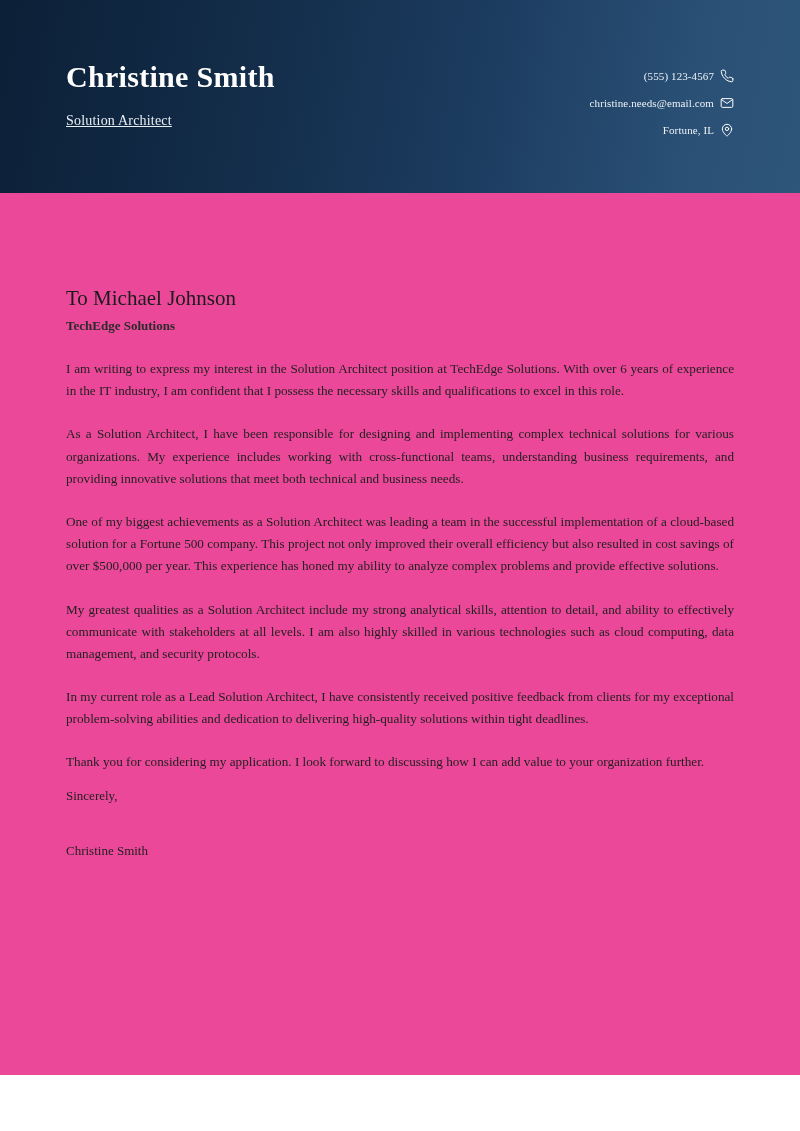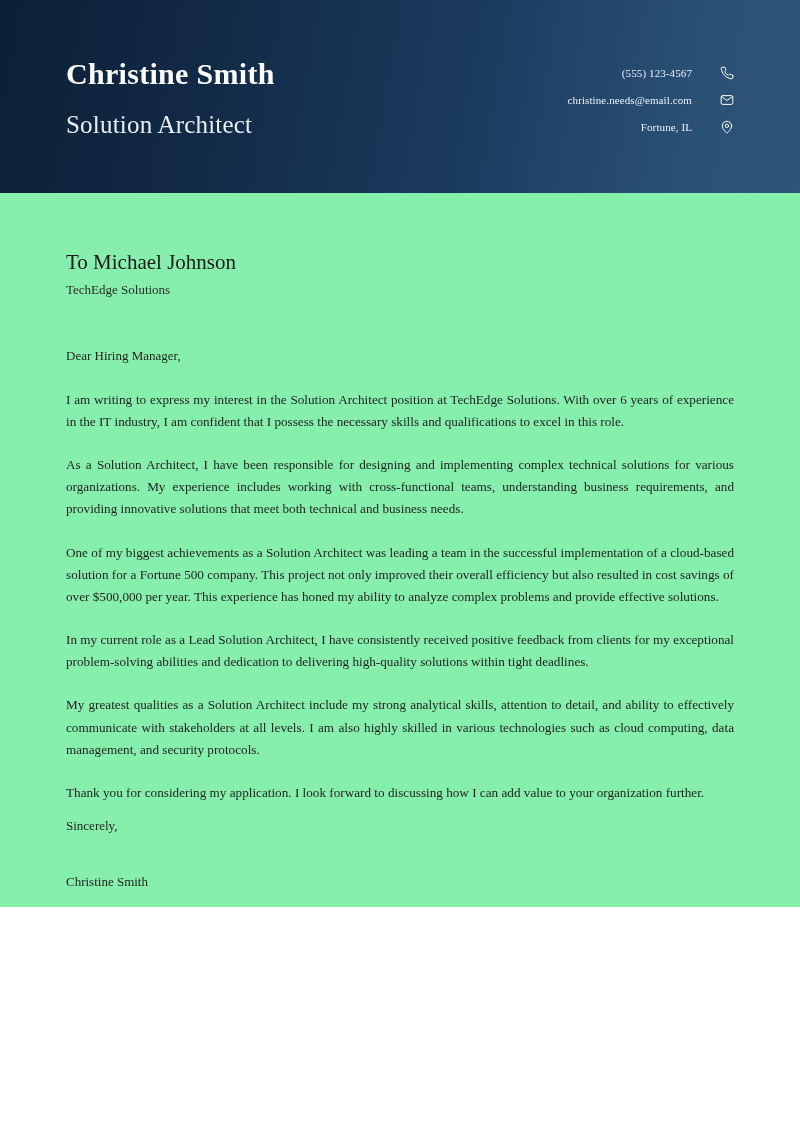--- a/index.html
+++ b/index.html
@@ -13,22 +13,22 @@
     height: 1131px;
     background: #ffffff;
     font-family: "Liberation Serif", "DejaVu Serif", serif;
     -webkit-font-smoothing: antialiased;
     overflow: hidden;
   }
 
   .page {
     position: relative;
     width: 800px;
-    height: 907px;
-    background: #86efac;
+    height: 1075px;
+    background: #ec4899;
   }
 
   
   .header {
     position: relative;
     width: 100%;
     height: 193px;
     background: linear-gradient(100deg, #0c2037 0%, #122b47 28%, #1b3b5e 58%, #2a5075 85%, #2e5679 100%);
     display: flex;
     align-items: center;
@@ -48,41 +48,42 @@
   .full-name {
     font-size: 30px;
     font-weight: 700;
     color: #ffffff;
     letter-spacing: 0.3px;
     line-height: 1.1;
     margin: 0 0 20px 0;
     white-space: nowrap;
   }
   .job-title {
-    font-size: 25px;
+    font-size: 14px;
     font-weight: 400;
     color: #e9eef4;
     letter-spacing: 0.2px;
     line-height: 1.2;
     margin: 0;
     white-space: nowrap;
+    text-decoration: underline;
   }
 
   .contact-block {
     display: flex;
     flex-direction: column;
     align-items: flex-end;
     gap: 12px;
     padding-top: 12px;
   }
   .contact-row {
     display: flex;
     align-items: center;
     justify-content: flex-end;
-    gap: 27px;
+    gap: 5px;
   }
   .contact-text {
     font-size: 11px;
     color: #eef2f7;
     letter-spacing: 0.1px;
     white-space: nowrap;
   }
   .contact-icon {
     width: 15px;
     height: 15px;
@@ -97,33 +98,35 @@
     display: block;
   }
 
   
   .letter {
     padding: 0 66px;
   }
 
   .recipient {
     padding-top: 56px;
+    margin-top: 36px;
   }
   .recipient-name {
     font-size: 21px;
     font-weight: 400;
     color: #1b1b1b;
     line-height: 1.25;
     margin: 0 0 7px 0;
   }
   .recipient-company {
     font-size: 13px;
     color: #2b2b2b;
     line-height: 1.3;
     margin: 0;
+    font-weight: bold;
   }
 
   .salutation {
     margin-top: 47px;
     font-size: 13px;
     color: #1f1f1f;
     line-height: 1.5;
   }
 
   .body-paragraphs {
@@ -203,28 +206,27 @@
     </div>
   </div>
 
   <div class="letter">
 
     <div class="recipient">
       <div class="recipient-name">To Michael Johnson</div>
       <div class="recipient-company">TechEdge Solutions</div>
     </div>
 
-    <div class="salutation">Dear Hiring Manager,</div>
 
     <div class="body-paragraphs">
       <p class="paragraph">I am writing to express my interest in the Solution Architect position at TechEdge Solutions. With over 6 years of experience in the IT industry, I am confident that I possess the necessary skills and qualifications to excel in this role.</p>
       <p class="paragraph">As a Solution Architect, I have been responsible for designing and implementing complex technical solutions for various organizations. My experience includes working with cross-functional teams, understanding business requirements, and providing innovative solutions that meet both technical and business needs.</p>
       <p class="paragraph">One of my biggest achievements as a Solution Architect was leading a team in the successful implementation of a cloud-based solution for a Fortune 500 company. This project not only improved their overall efficiency but also resulted in cost savings of over $500,000 per year. This experience has honed my ability to analyze complex problems and provide effective solutions.</p>
+      <p class="paragraph">My greatest qualities as a Solution Architect include my strong analytical skills, attention to detail, and ability to effectively communicate with stakeholders at all levels. I am also highly skilled in various technologies such as cloud computing, data management, and security protocols.</p>
       <p class="paragraph">In my current role as a Lead Solution Architect, I have consistently received positive feedback from clients for my exceptional problem-solving abilities and dedication to delivering high-quality solutions within tight deadlines.</p>
-      <p class="paragraph">My greatest qualities as a Solution Architect include my strong analytical skills, attention to detail, and ability to effectively communicate with stakeholders at all levels. I am also highly skilled in various technologies such as cloud computing, data management, and security protocols.</p>
       <p class="paragraph">Thank you for considering my application. I look forward to discussing how I can add value to your organization further.</p>
     </div>
 
     <div class="closing">
       <p class="closing-line">Sincerely,</p>
       <p class="signature-name">Christine Smith</p>
     </div>
 
   </div>
 

